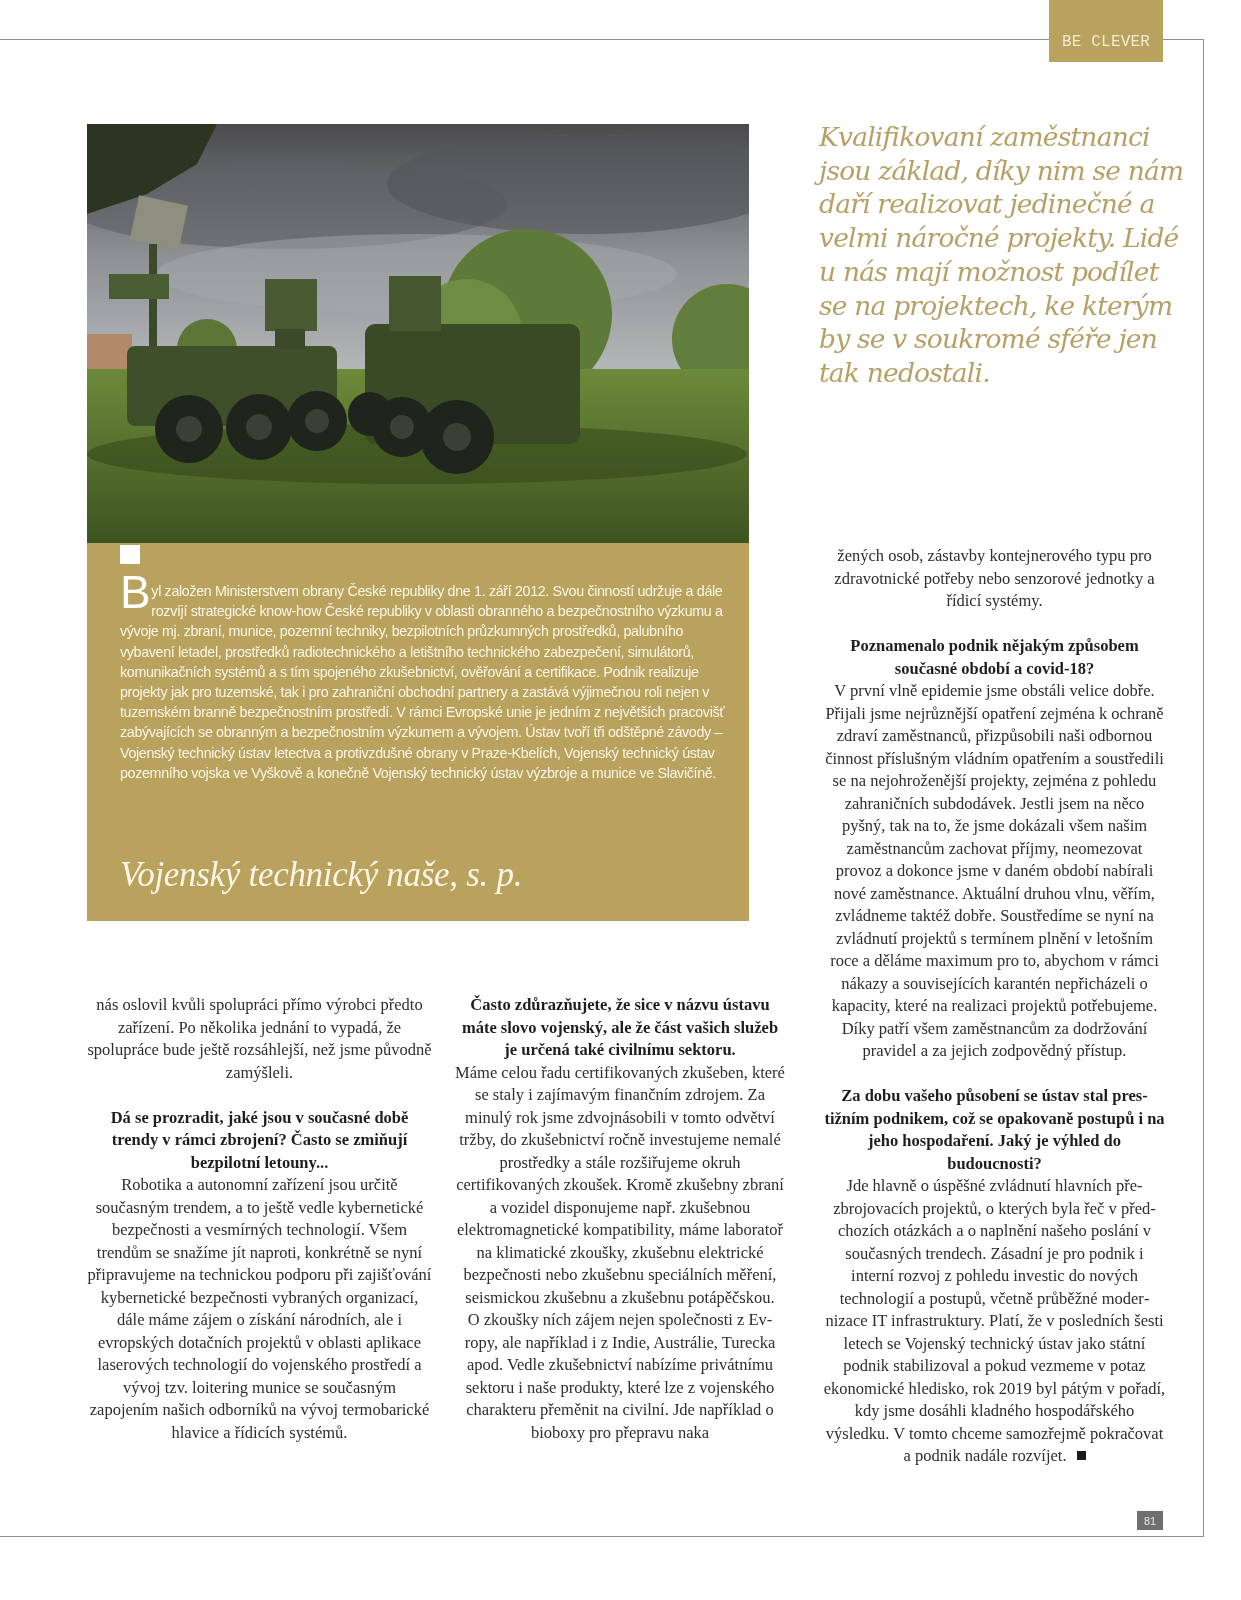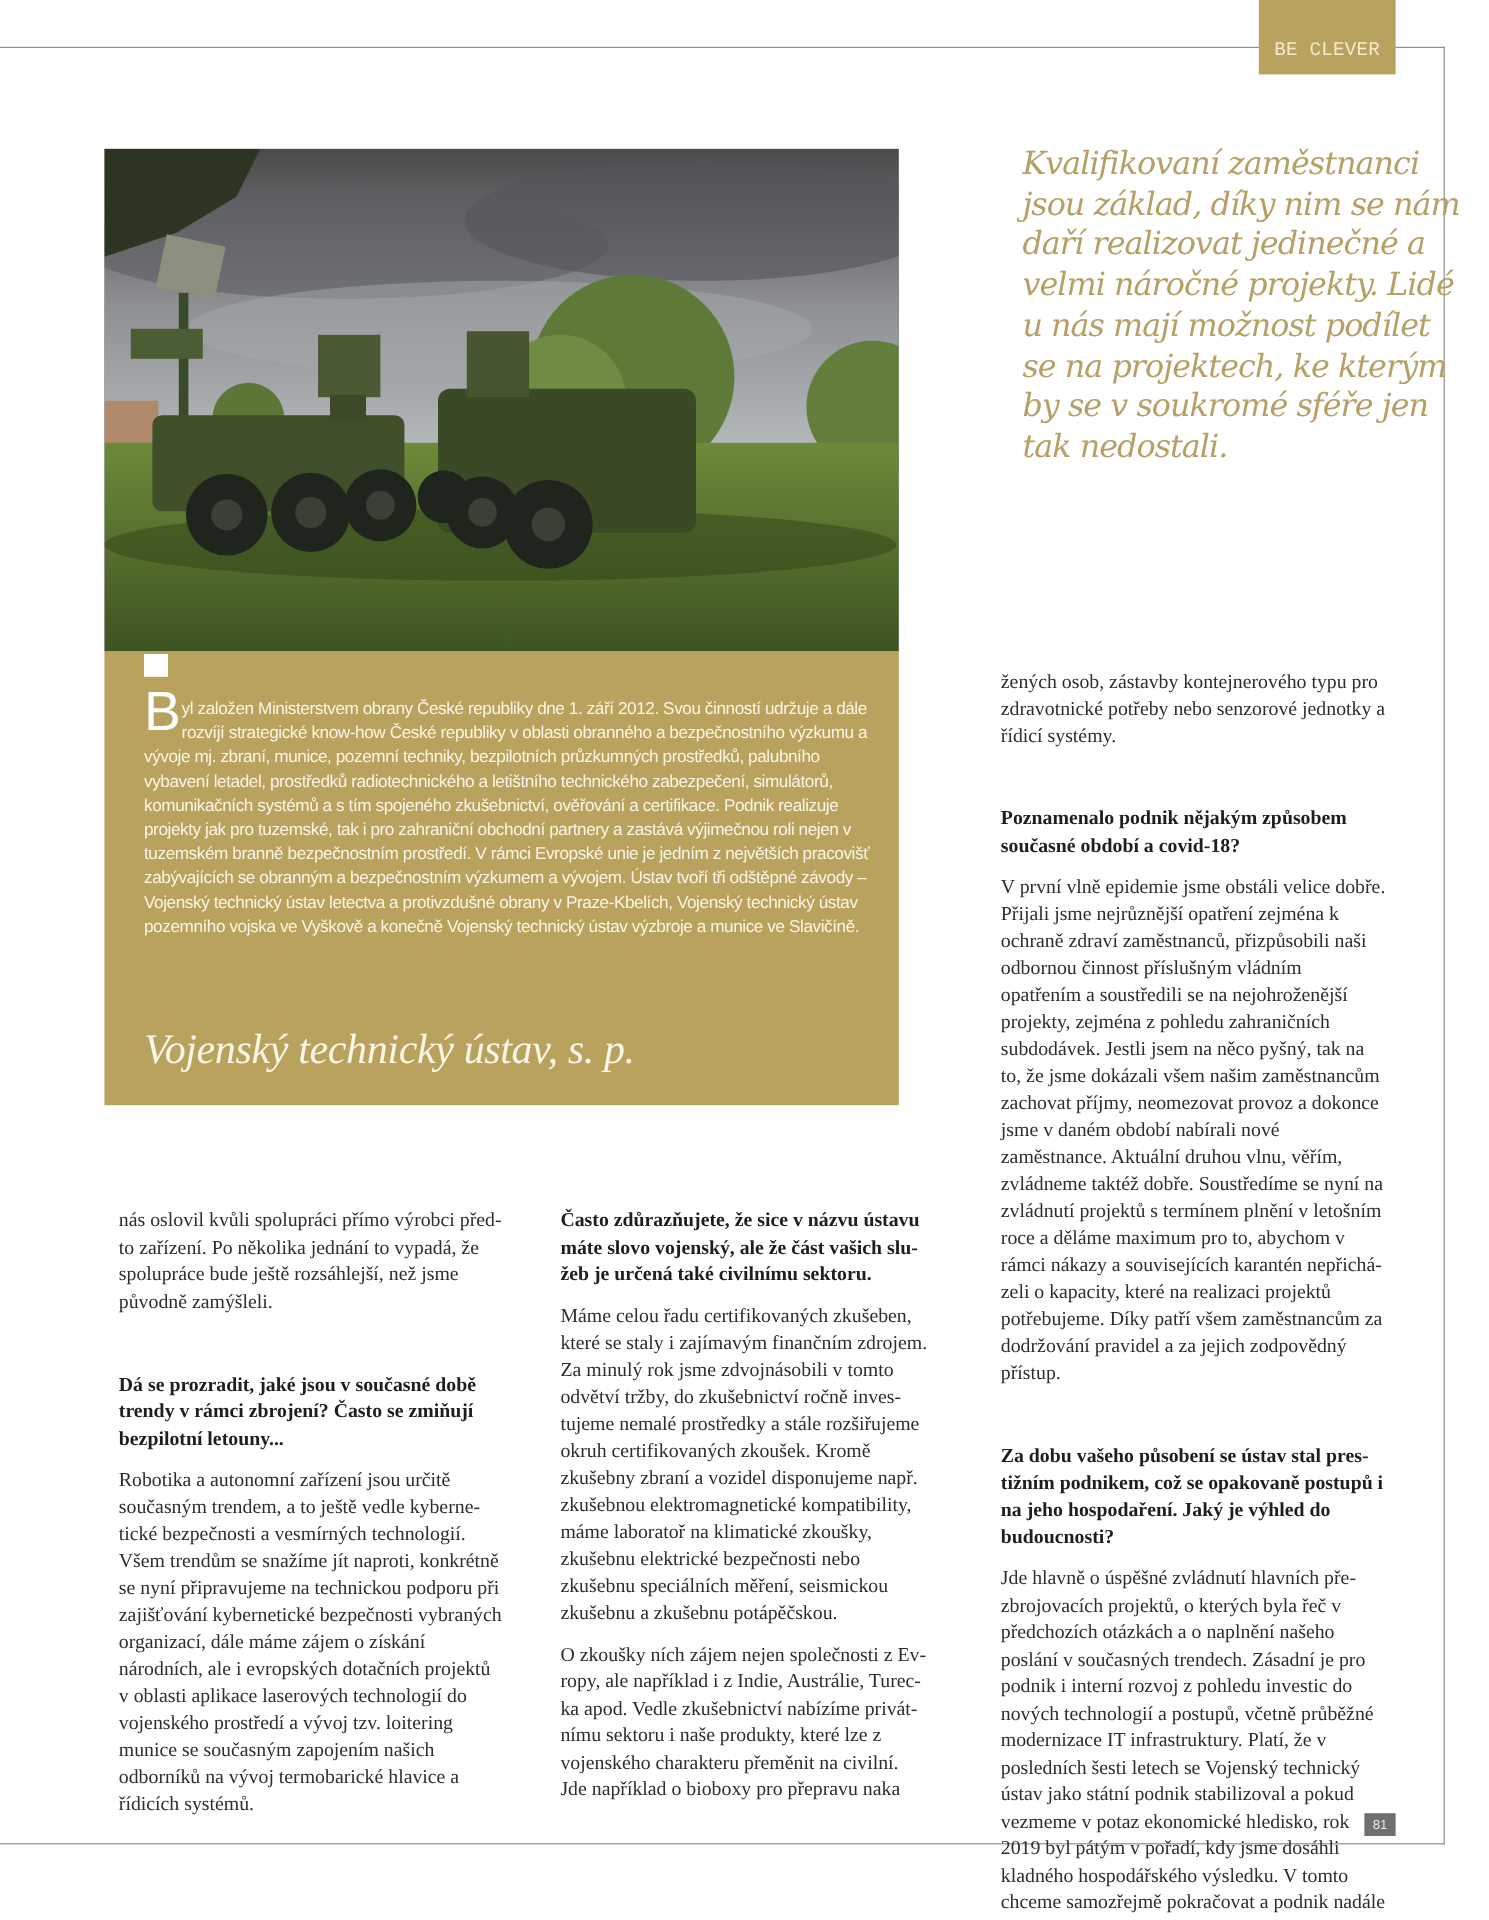--- a/index.html
+++ b/index.html
@@ -11,24 +11,24 @@
 
     .photo { position: absolute; left: 87px; top: 124px; width: 662px; height: 419px; overflow: hidden; background: #6b6f6a; }
     .photo svg { display: block; width: 100%; height: 100%; }
 
     .intro-box { position: absolute; left: 87px; top: 543px; width: 662px; height: 378px; background: #b8a25e; }
     .intro-marker { position: absolute; left: 33px; top: 2px; width: 20px; height: 19px; background: #ffffff; }
     .intro-text { position: absolute; left: 33px; top: 38px; width: 605px; color: #fbf6e6; font-family: "Liberation Sans", sans-serif; font-size: 14.3px; line-height: 20.2px; letter-spacing: -0.35px; }
     .dropcap { font-size: 46px; line-height: 30px; float: left; margin-top: -4px; margin-right: 1px; color: #ffffff; font-family: "Liberation Sans", sans-serif; }
     .intro-title { position: absolute; left: 33px; top: 312px; color: #fbf6e6; font-family: "Liberation Serif", serif; font-style: italic; font-size: 35px; letter-spacing: -0.3px; }
 
-    .pullquote { position: absolute; left: 852px; top: 120px; width: 370px; color: #b6a066; font-family: "DejaVu Serif", serif; font-style: italic; font-size: 26.5px; line-height: 33.7px; letter-spacing: -0.8px; }
+    .pullquote { position: absolute; left: 819px; top: 120px; width: 370px; color: #b6a066; font-family: "DejaVu Serif", serif; font-style: italic; font-size: 26.5px; line-height: 33.7px; letter-spacing: -0.8px; }
 
     .col { position: absolute; font-family: "Liberation Serif", serif; font-size: 16.5px; line-height: 22.5px; color: #2d2d2d; }
-    .col p { margin: 12px; }
+    .col p { margin: 0; text-align: center; }
     .col .q { font-weight: bold; color: #1e1e1e; }
     .col .gap { height: 22.5px; }
     .col1 { left: 87px; top: 994px; width: 345px; }
     .col2 { left: 455px; top: 994px; width: 330px; }
     .col3 { left: 822px; top: 545px; width: 345px; }
     .end-mark { display: inline-block; width: 9px; height: 9px; background: #1a1a1a; margin-left: 10px; vertical-align: 1px; }
 
     .page-number { position: absolute; left: 1137px; top: 1511px; width: 26px; height: 19px; background: #6f6f6f; color: #e8e8e8; font-family: "Liberation Sans", sans-serif; font-size: 11px; display: flex; align-items: center; justify-content: center; }
   </style>
 </head>
@@ -83,21 +83,21 @@
     <circle cx="315" cy="303" r="30" fill="#1f241c"></circle>
       <circle cx="315" cy="303" r="12" fill="#3b4036"></circle>
     <circle cx="370" cy="313" r="37" fill="#1f241c"></circle>
       <circle cx="370" cy="313" r="14" fill="#3b4036"></circle>
   </svg>
 </div>
 
 <div class="intro-box">
   <div class="intro-marker"></div>
   <div class="intro-text"><span class="dropcap">B</span><span>yl založen Ministerstvem obrany České republiky dne 1. září 2012. Svou činností udržuje a dále rozvíjí strategické know-how České republiky v oblasti obranného a bezpečnostního výzkumu a vývoje mj. zbraní, munice, pozemní techniky, bezpilotních průzkumných prostředků, palubního vybavení letadel, prostředků radiotechnického a letištního technického zabezpečení, simulátorů, komunikačních systémů a s tím spojeného zkušebnictví, ověřování a certifikace. Podnik realizuje projekty jak pro tuzemské, tak i pro zahraniční obchodní partnery a zastává výjimečnou roli nejen v tuzemském branně bezpečnostním prostředí. V rámci Evropské unie je jedním z největších pracovišť zabývajících se obranným a bezpečnostním výzkumem a vývojem. Ústav tvoří tři odštěpné závody – Vojenský technický ústav letectva a protivzdušné obrany v Praze-Kbelích, Vojenský technický ústav pozemního vojska ve Vyškově a konečně Vojenský technický ústav výzbroje a munice ve Slavičíně.</span></div>
-  <div class="intro-title">Vojenský technický ústav, s. p.</div>
+  <div class="intro-title">Vojenský technický naše, s. p.</div>
 </div>
 
 <div class="pullquote">Kvalifikovaní zaměstnanci jsou základ, díky nim se nám daří realizovat jedinečné a velmi náročné projekty. Lidé u nás mají možnost podílet se na projektech, ke kterým by se v soukromé sféře jen tak nedostali.</div>
 
 <div class="col col1">
   <p>nás oslovil kvůli spolupráci přímo výrobci před­to zařízení. Po několika jednání to vypadá, že spolupráce bude ještě rozsáhlejší, než jsme původně zamýšleli.</p>
   <div class="gap"></div>
   <p class="q">Dá se prozradit, jaké jsou v současné době trendy v rámci zbrojení? Často se zmiňují bezpilotní letouny...</p>
   <p>Robotika a autonomní zařízení jsou určitě současným trendem, a to ještě vedle kyberne­tické bezpečnosti a vesmírných technologií. Všem trendům se snažíme jít naproti, kon­krétně se nyní připravujeme na technickou podporu při zajišťování kybernetické bezpeč­nosti vybraných organizací, dále máme zájem o získání národních, ale i evropských dotač­ních projektů v oblasti aplikace laserových technologií do vojenského prostředí a vývoj tzv. loitering munice se současným zapojením našich odborníků na vývoj termobarické hla­vice a řídicích systémů.</p>
 </div>

